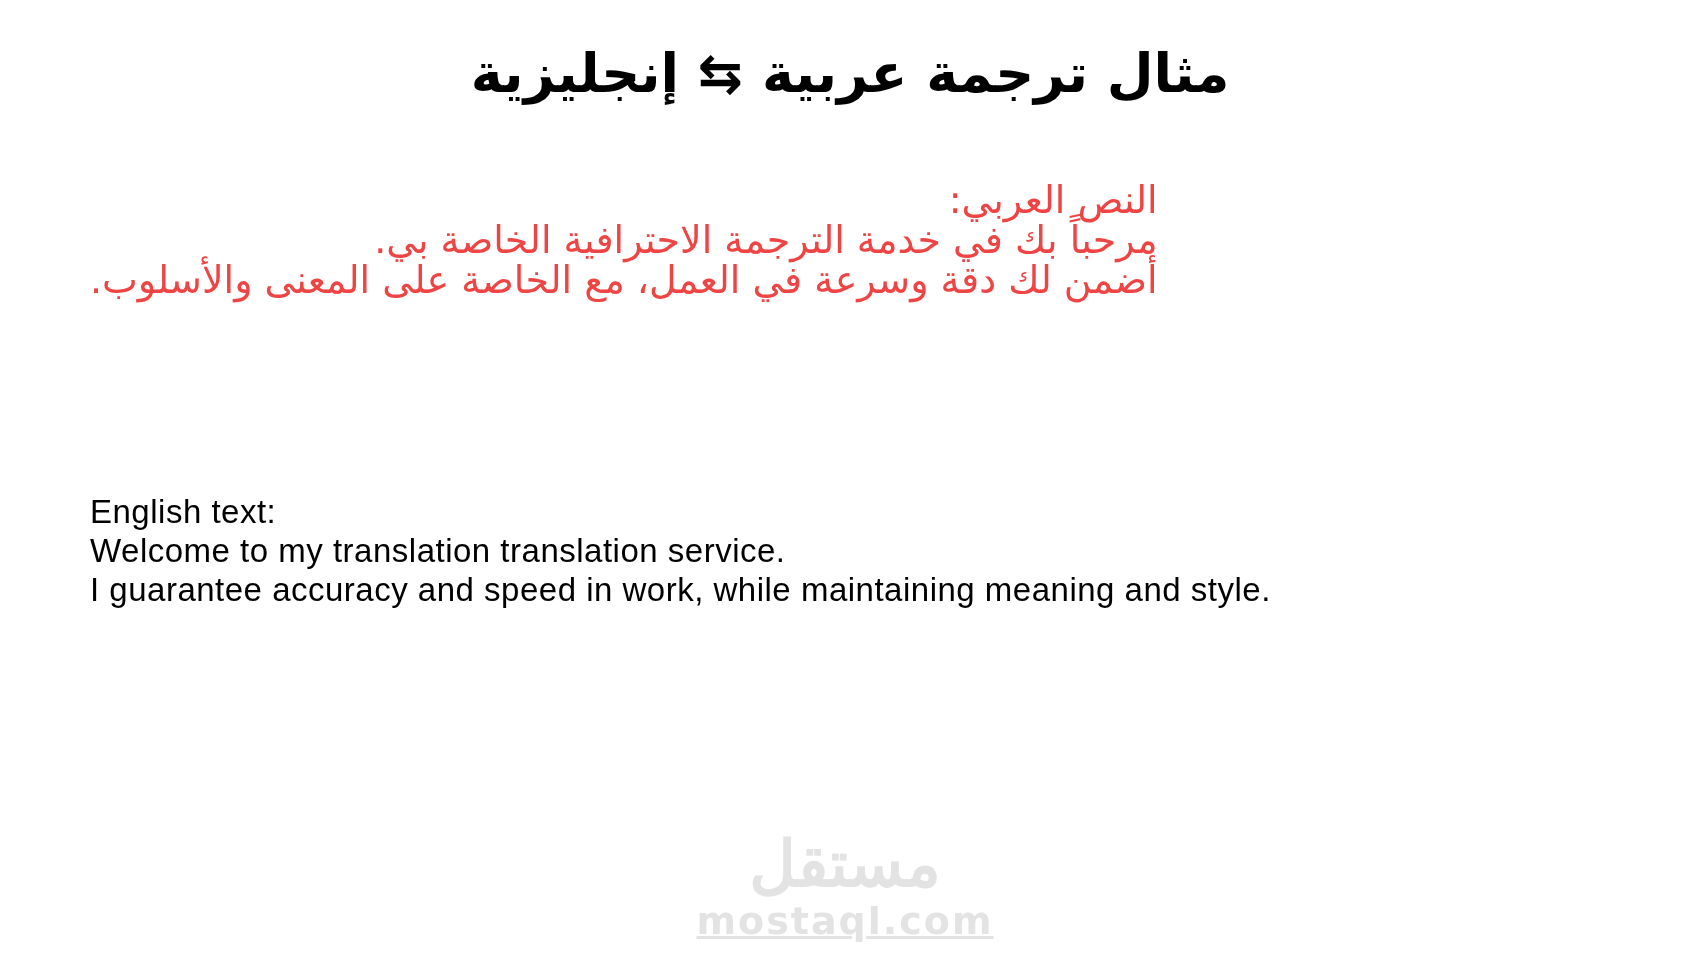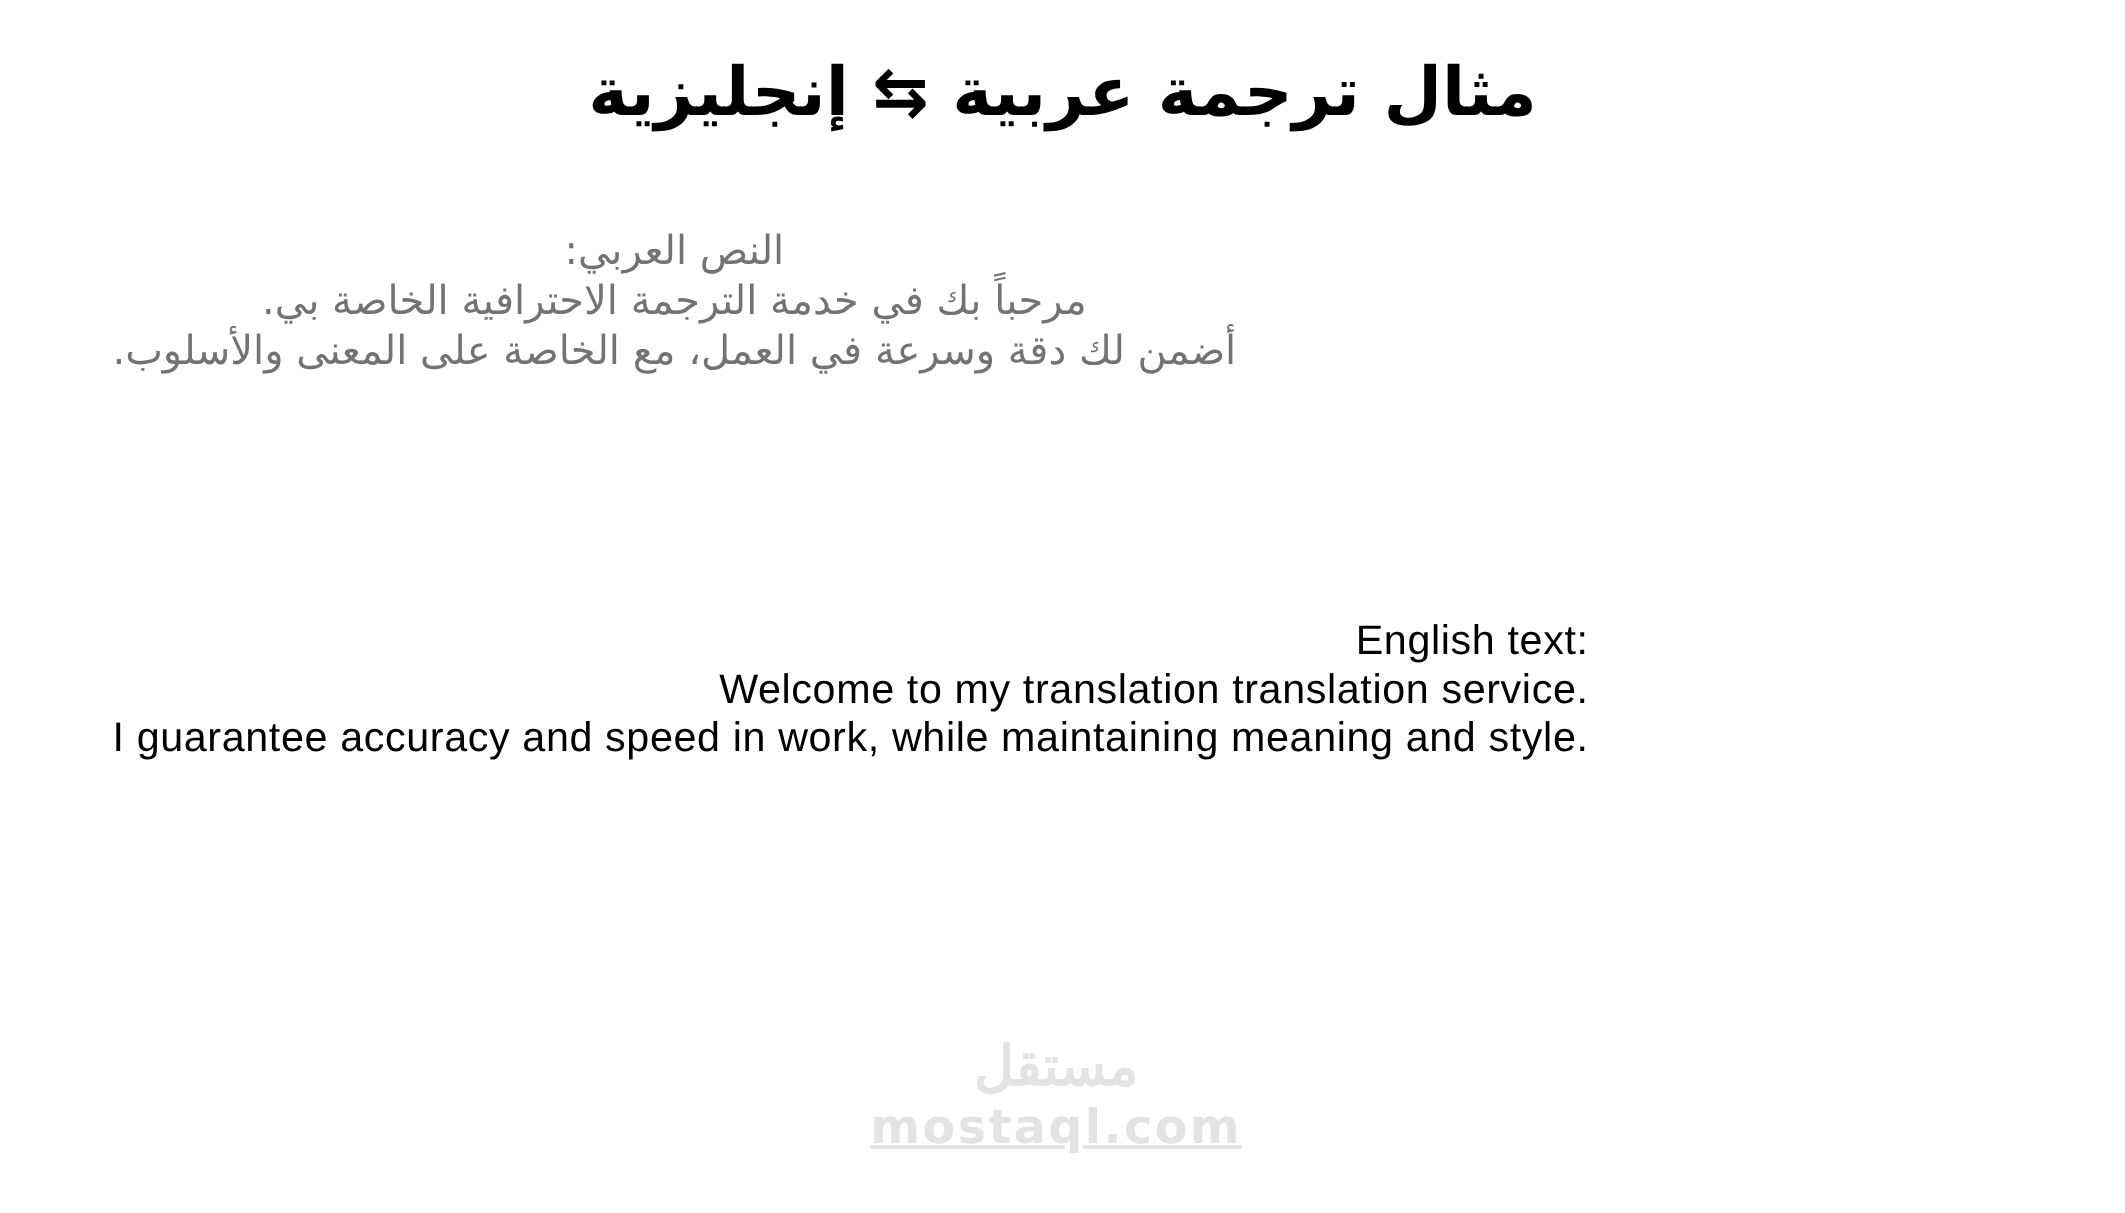--- a/index.html
+++ b/index.html
@@ -29,51 +29,51 @@
     font-size: 54px;
     line-height: 1.35;
     color: #000000;
     font-family: "DejaVu Sans", sans-serif;
   }
   .arabic-block {
     position: absolute;
     left: 90px;
     top: 180px;
     direction: rtl;
-    text-align: center; 
-    font-size: 32px;
+    text-align: right; 
+    font-size: 38px;
     line-height: 40px;
-    color: #737373;
+    color: #ef4444;
     white-space: nowrap;
     font-family: "DejaVu Sans", sans-serif;
   }
   .english-block {
     position: absolute;
     left: 90px;
     top: 492px;
     direction: ltr;
-    text-align: right;
+    text-align: left;
     font-size: 33px;
     line-height: 39px;
     color: #000000;
     white-space: nowrap;
     font-family: "Liberation Sans", "DejaVu Sans", sans-serif;
     letter-spacing: 0.5px;
   }
   .watermark {
     position: absolute;
     left: 845px;
     top: 832px;
     transform: translateX(-50%);
     text-align: center;
     user-select: none;
   }
   .watermark-logo {
     direction: rtl;
-    font-size: 44px;
+    font-size: 64px;
     font-weight: bold;
     line-height: 1.0;
     font-family: Liberation Sans, sans-serif;
   }
   .watermark-domain {
     font-size: 38px;
     font-weight: bold;
     letter-spacing: 2px;
     line-height: 1.0;
     margin-top: 6px;

